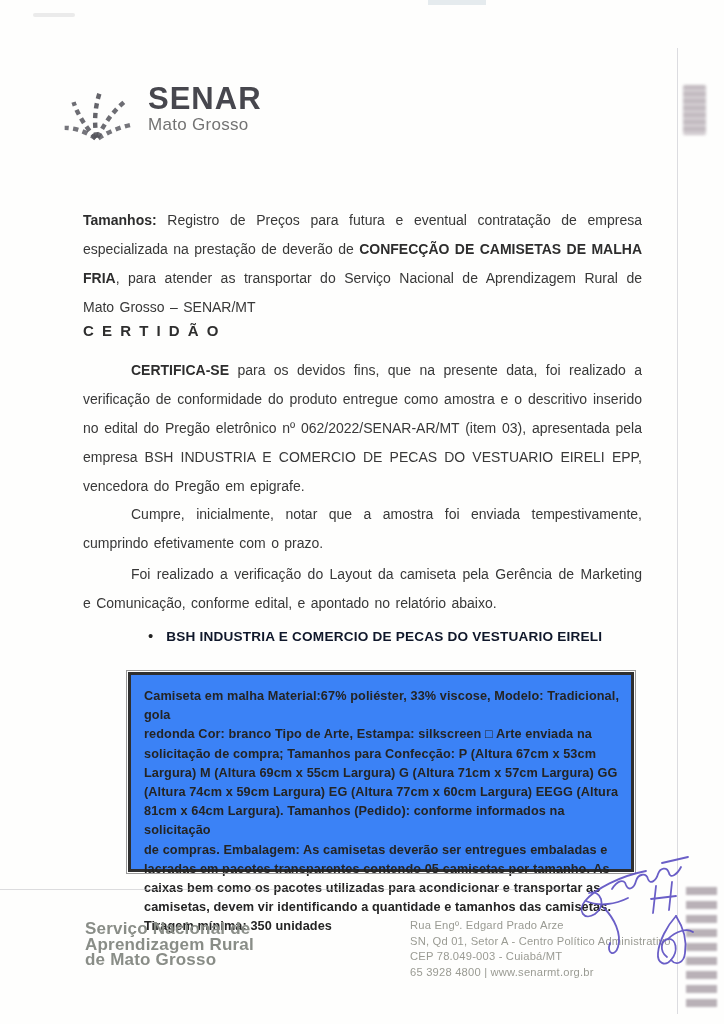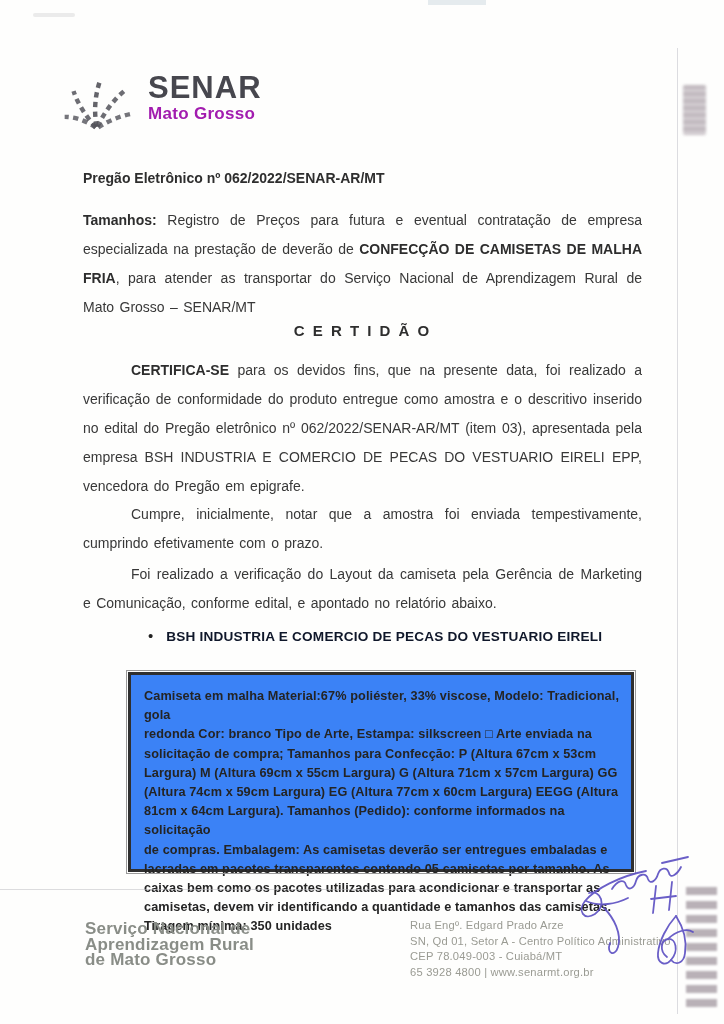--- a/index.html
+++ b/index.html
@@ -6,30 +6,30 @@
   .page{
     position:relative;
     width:724px;height:1024px;
     margin:0 auto;
     background:#fefefd;
     overflow:hidden;
     font-family:"Liberation Sans", sans-serif;
     color:#333;
   }
   
-  .logo{position:absolute;left:62px;top:67px;display:flex;align-items:flex-start;}
+  .logo{position:absolute;left:62px;top:78px;display:flex;align-items:flex-start;}
   .logo-icon{width:78px;height:66px;}
   .logo-text{margin-left:8px;margin-top:6px;}
   .logo-brand{font-size:31px;font-weight:700;letter-spacing:1px;color:#47474e;line-height:30px;}
-  .logo-region{font-size:17px;color:#a21caf;letter-spacing:.3px;line-height:20px;margin-top:1px;font-weight:bold;}
+  .logo-region{font-size:17px;color:#737373;letter-spacing:.3px;line-height:20px;margin-top:1px;}
   
   .doc-title{position:absolute;left:83px;top:170px;font-size:14px;font-weight:700;color:#2e2e2e;}
   .para{position:absolute;left:83px;width:559px;font-size:14px;line-height:29px;text-align:justify;word-spacing:1.5px;color:#383838;}
   .p-ref{top:206px;}
-  .heading{position:absolute;left:83px;top:322px;width:559px;text-align:center;font-size:15px;font-weight:700;letter-spacing:2px;color:#2e2e2e;}
+  .heading{position:absolute;left:83px;top:322px;width:559px;font-size:15px;font-weight:700;letter-spacing:2px;color:#2e2e2e;}
   .p-1{top:356px;text-indent:48px;}
   .p-2{top:500px;text-indent:48px;}
   .p-3{top:560px;text-indent:48px;}
   .bullet-row{position:absolute;left:148px;top:627px;display:flex;align-items:baseline;gap:13px;}
   .bullet-dot{font-size:15px;color:#222;}
   .bullet-company{font-size:13.6px;font-weight:700;color:#0f172a;letter-spacing:.2px;}
   b{font-weight:700;color:#2d2d2d;}
   
   .spec-box{
     position:absolute;left:128px;top:672px;width:506px;height:200px;
@@ -83,21 +83,20 @@
         <path d="M40,63 C48,47 57,34 70,23" opacity=".85"></path>
         <path d="M41,64 C53,56 66,51 81,48" opacity=".8"></path>
       </g>
     </svg>
     <div class="logo-text">
       <div class="logo-brand">SENAR</div>
       <div class="logo-region">Mato Grosso</div>
     </div>
   </div>
 
-  <div class="doc-title">Pregão Eletrônico nº 062/2022/SENAR-AR/MT</div>
 
   <div class="para p-ref"><b>Tamanhos:</b><span> Registro de Preços para futura e eventual contratação de empresa especializada na prestação de deverão de </span><b>CONFECÇÃO DE CAMISETAS DE MALHA FRIA</b><span>, para atender as transportar do Serviço Nacional de Aprendizagem Rural de Mato Grosso – SENAR/MT</span></div>
 
   <div class="heading">C E R T I D Ã O</div>
 
   <div class="para p-1"><b>CERTIFICA-SE</b><span> para os devidos fins, que na presente data, foi realizado a verificação de conformidade do produto entregue como amostra e o descritivo inserido no edital do Pregão eletrônico nº 062/2022/SENAR-AR/MT (item 03), apresentada pela empresa BSH INDUSTRIA E COMERCIO DE PECAS DO VESTUARIO EIRELI EPP, vencedora do Pregão em epigrafe.</span></div>
 
   <div class="para p-3">Foi realizado a verificação do Layout da camiseta pela Gerência de Marketing e Comunicação, conforme edital, e apontado no relatório abaixo.</div>
 
   <div class="para p-2">Cumpre, inicialmente, notar que a amostra foi enviada tempestivamente, cumprindo efetivamente com o prazo.</div>

